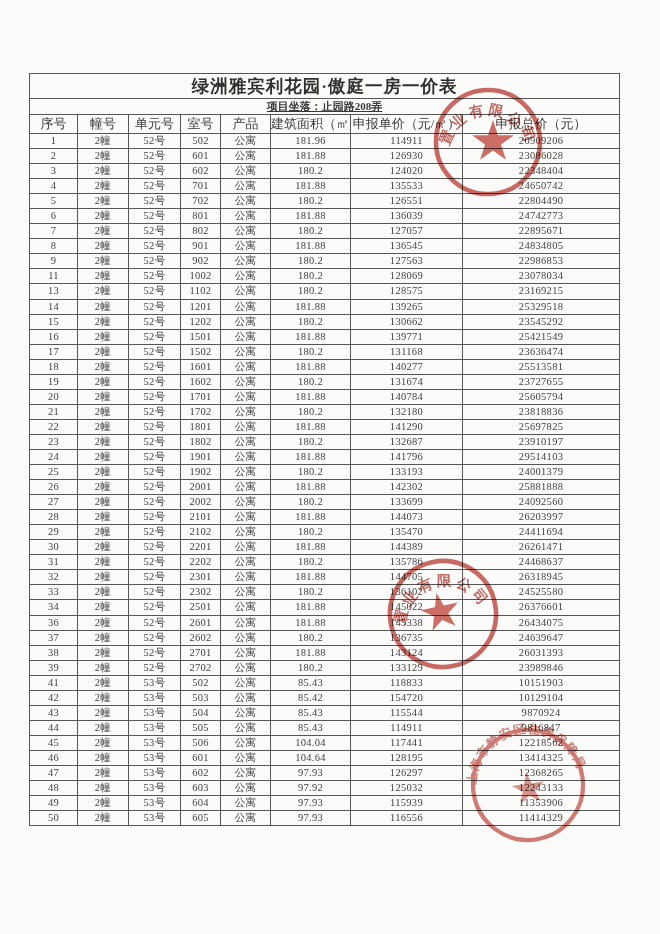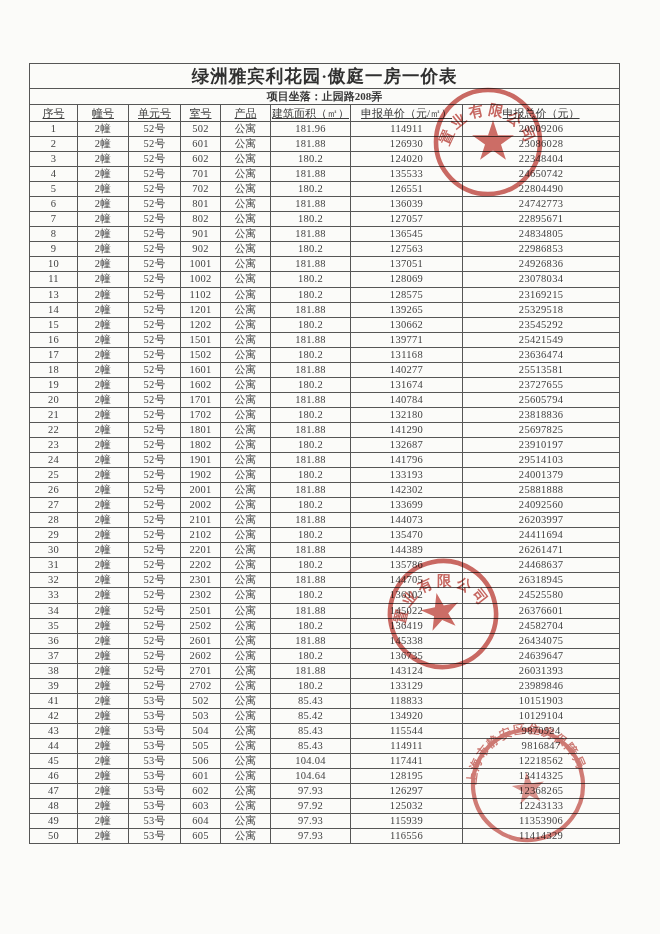--- a/index.html
+++ b/index.html
@@ -14,20 +14,21 @@
     position:absolute;
     left:29px;top:63px;
     width:592px;
   }
   table.price{
     border-collapse:collapse;
     table-layout:fixed;
     width:588px;
     background:transparent;
     color:#3e3e3e;
+    margin-top:10px;
   }
   table.price th, table.price td{
     border:1px solid #565656;
     padding:0;
     margin:0;
     text-align:center;
     vertical-align:middle;
     overflow:hidden;
     white-space:nowrap;
   }
@@ -37,27 +38,27 @@
     font-size:17.5px;
     font-weight:bold;
     color:#303030;
     letter-spacing:1px;
   }
   .subtitle-cell{
     height:13px;
     font-size:11px;
     font-weight:bold;
     color:#383838;
+    text-decoration:underline;
   }
   .header-row th{
     height:16px;
-    font-size:11px;
+    font-size:13px;
     font-weight:normal;
     color:#3a3a3a;
-    text-decoration:underline;
   }
   tbody td{
     height:14.05px;
     font-size:10.5px;
     line-height:14px;
     color:#424242;
     letter-spacing:0.3px;
   }
   
   .seal{
@@ -193,30 +194,20 @@
             <td>9</td>
             <td>2幢</td>
             <td>52号</td>
             <td>902</td>
             <td>公寓</td>
             <td>180.2</td>
             <td>127563</td>
             <td>22986853</td>
           </tr>
           <tr>
-            <td>10</td>
-            <td>2幢</td>
-            <td>52号</td>
-            <td>1001</td>
-            <td>公寓</td>
-            <td>181.88</td>
-            <td>137051</td>
-            <td>24926836</td>
-          </tr>
-          <tr>
             <td>11</td>
             <td>2幢</td>
             <td>52号</td>
             <td>1002</td>
             <td>公寓</td>
             <td>180.2</td>
             <td>128069</td>
             <td>23078034</td>
           </tr>
           <tr>
@@ -431,30 +422,20 @@
           </tr>
           <tr>
             <td>34</td>
             <td>2幢</td>
             <td>52号</td>
             <td>2501</td>
             <td>公寓</td>
             <td>181.88</td>
             <td>145022</td>
             <td>26376601</td>
-          </tr>
-          <tr>
-            <td>35</td>
-            <td>2幢</td>
-            <td>52号</td>
-            <td>2502</td>
-            <td>公寓</td>
-            <td>180.2</td>
-            <td>136419</td>
-            <td>24582704</td>
           </tr>
           <tr>
             <td>36</td>
             <td>2幢</td>
             <td>52号</td>
             <td>2601</td>
             <td>公寓</td>
             <td>181.88</td>
             <td>145338</td>
             <td>26434075</td>
@@ -499,21 +480,21 @@
             <td>118833</td>
             <td>10151903</td>
           </tr>
           <tr>
             <td>42</td>
             <td>2幢</td>
             <td>53号</td>
             <td>503</td>
             <td>公寓</td>
             <td>85.42</td>
-            <td>134920</td>
+            <td>154720</td>
             <td>10129104</td>
           </tr>
           <tr>
             <td>43</td>
             <td>2幢</td>
             <td>53号</td>
             <td>504</td>
             <td>公寓</td>
             <td>85.43</td>
             <td>115544</td>

